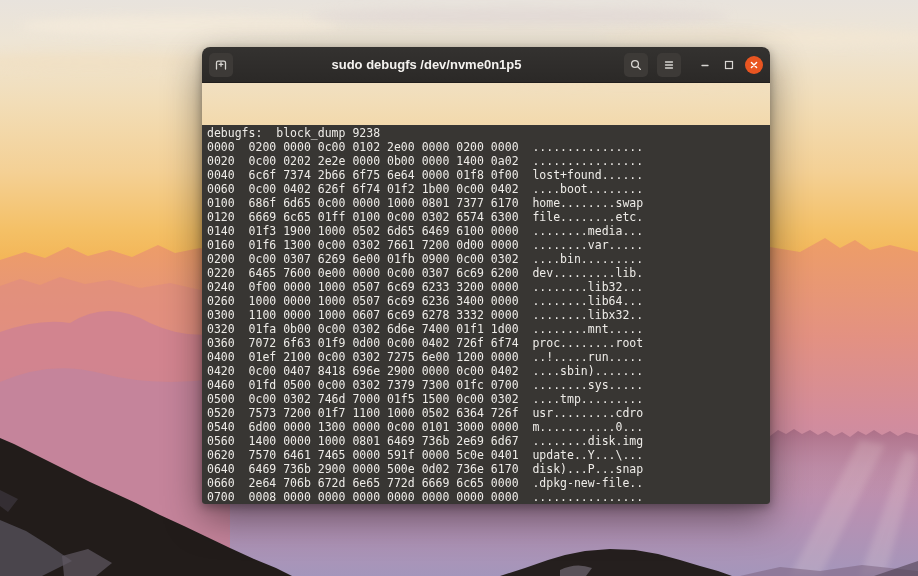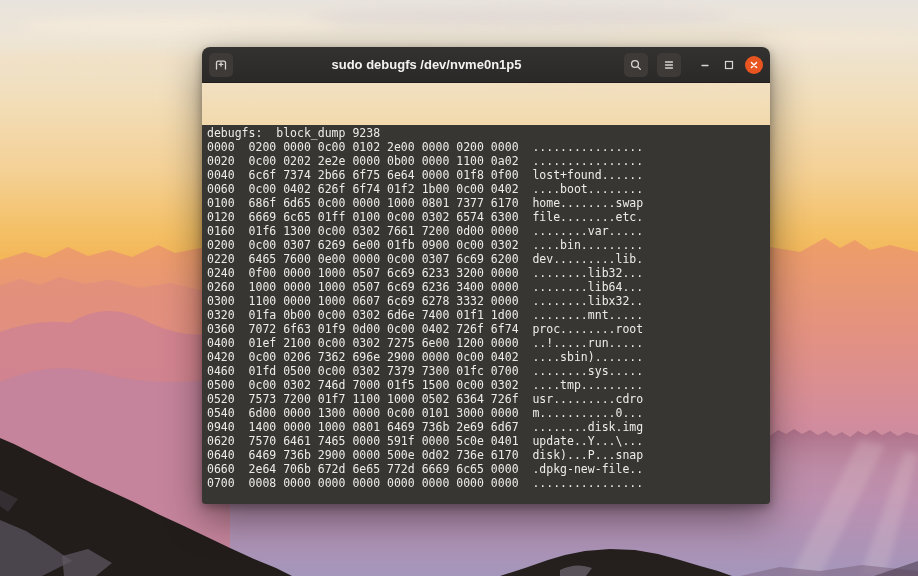--- a/index.html
+++ b/index.html
@@ -189,40 +189,41 @@
         <svg width="12" height="12" viewBox="0 0 12 12" fill="none" stroke="#ffffff" stroke-width="1.4" stroke-linecap="round">
           <path d="M3.4,3.4 L8.6,8.6 M8.6,3.4 L3.4,8.6"></path>
         </svg>
       </div>
     </div>
 
     <div id="term-body">
       <div id="prompt-line">debugfs:  block_dump 9238</div>
       <div id="hexdump">
           <div class="trow">0000  0200 0000 0c00 0102 2e00 0000 0200 0000  ................</div>
-          <div class="trow">0020  0c00 0202 2e2e 0000 0b00 0000 1100 0a02  ................</div>
+          <div class="trow">0020  0c00 0202 2e2e 0000 0b00 0000 1400 0a02  ................</div>
           <div class="trow">0040  6c6f 7374 2b66 6f75 6e64 0000 01f8 0f00  lost+found......</div>
           <div class="trow">0060  0c00 0402 626f 6f74 01f2 1b00 0c00 0402  ....boot........</div>
           <div class="trow">0100  686f 6d65 0c00 0000 1000 0801 7377 6170  home........swap</div>
           <div class="trow">0120  6669 6c65 01ff 0100 0c00 0302 6574 6300  file........etc.</div>
+          <div class="trow">0140  01f3 1900 1000 0502 6d65 6469 6100 0000  ........media...</div>
           <div class="trow">0160  01f6 1300 0c00 0302 7661 7200 0d00 0000  ........var.....</div>
           <div class="trow">0200  0c00 0307 6269 6e00 01fb 0900 0c00 0302  ....bin.........</div>
           <div class="trow">0220  6465 7600 0e00 0000 0c00 0307 6c69 6200  dev.........lib.</div>
           <div class="trow">0240  0f00 0000 1000 0507 6c69 6233 3200 0000  ........lib32...</div>
           <div class="trow">0260  1000 0000 1000 0507 6c69 6236 3400 0000  ........lib64...</div>
           <div class="trow">0300  1100 0000 1000 0607 6c69 6278 3332 0000  ........libx32..</div>
           <div class="trow">0320  01fa 0b00 0c00 0302 6d6e 7400 01f1 1d00  ........mnt.....</div>
           <div class="trow">0360  7072 6f63 01f9 0d00 0c00 0402 726f 6f74  proc........root</div>
           <div class="trow">0400  01ef 2100 0c00 0302 7275 6e00 1200 0000  ..!.....run.....</div>
-          <div class="trow">0420  0c00 0206 7362 696e 2900 0000 0c00 0402  ....sbin).......</div>
+          <div class="trow">0420  0c00 0407 8418 696e 2900 0000 0c00 0402  ....sbin).......</div>
           <div class="trow">0460  01fd 0500 0c00 0302 7379 7300 01fc 0700  ........sys.....</div>
           <div class="trow">0500  0c00 0302 746d 7000 01f5 1500 0c00 0302  ....tmp.........</div>
           <div class="trow">0520  7573 7200 01f7 1100 1000 0502 6364 726f  usr.........cdro</div>
           <div class="trow">0540  6d00 0000 1300 0000 0c00 0101 3000 0000  m...........0...</div>
-          <div class="trow">0940  1400 0000 1000 0801 6469 736b 2e69 6d67  ........disk.img</div>
+          <div class="trow">0560  1400 0000 1000 0801 6469 736b 2e69 6d67  ........disk.img</div>
           <div class="trow">0620  7570 6461 7465 0000 591f 0000 5c0e 0401  update..Y...\...</div>
           <div class="trow">0640  6469 736b 2900 0000 500e 0d02 736e 6170  disk)...P...snap</div>
           <div class="trow">0660  2e64 706b 672d 6e65 772d 6669 6c65 0000  .dpkg-new-file..</div>
           <div class="trow">0700  0008 0000 0000 0000 0000 0000 0000 0000  ................</div>
         </div>
       <div id="scrollbar-thumb"></div>
     </div>
 
   </div>
 </div>

